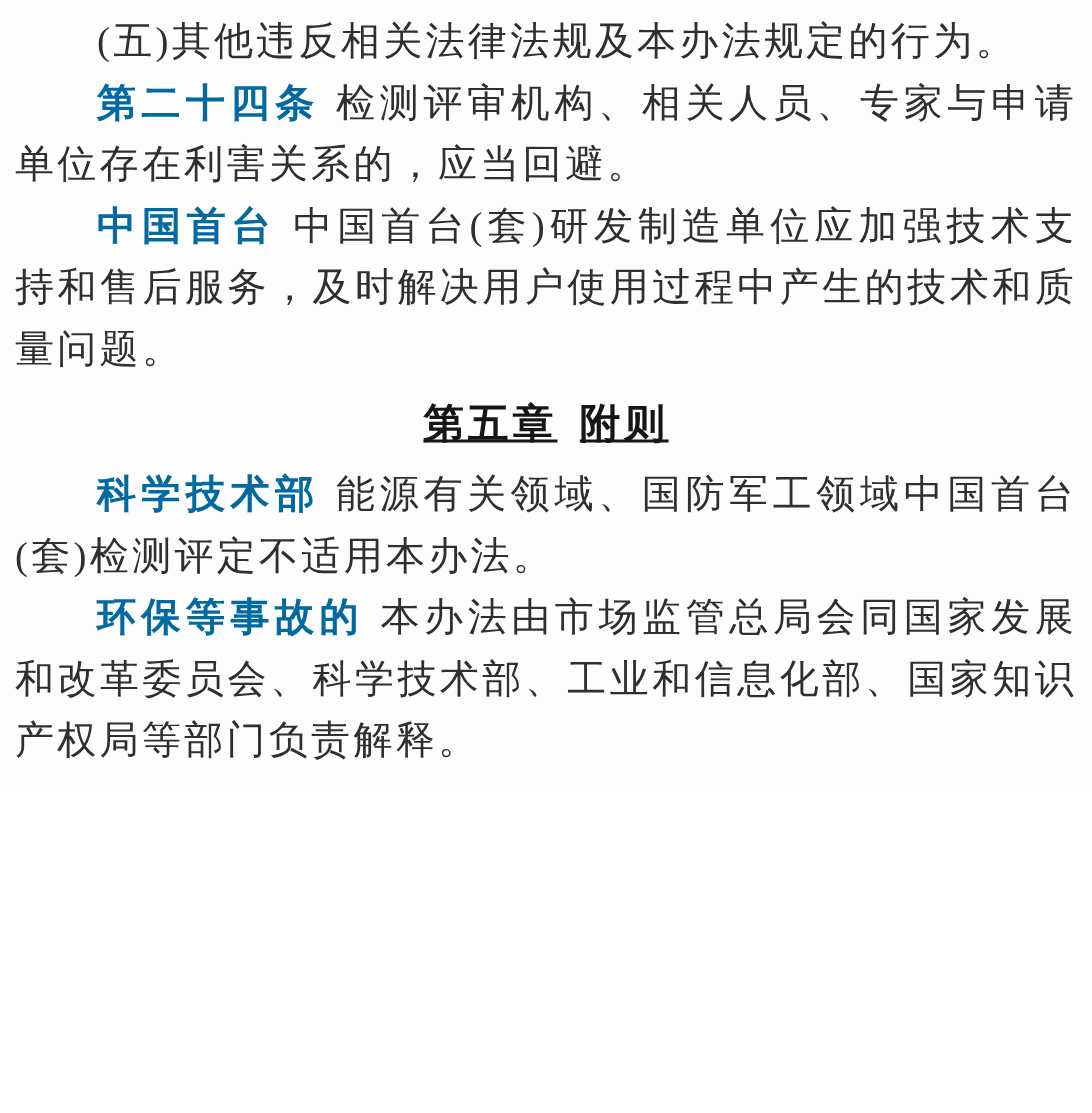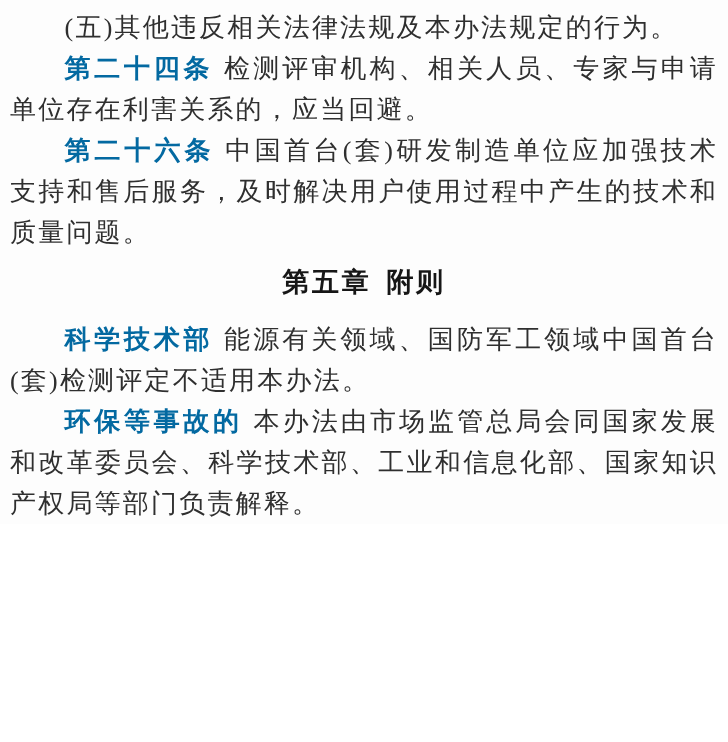--- a/index.html
+++ b/index.html
@@ -30,22 +30,23 @@
     text-indent: 2.1em;
   }
   .doc p.chapter {
     text-align: center;
     text-indent: 0;
     font-family: "Liberation Sans", sans-serif;
     font-weight: 700;
     color: #161616;
     font-size: 27px;
     margin-top: 9px;
-    margin-bottom: 16px;
+    margin-bottom: 6px;
     letter-spacing: 2.6px;
+    text-decoration: underline;
   }
   .lead {
     font-family: "Liberation Sans", sans-serif;
     font-weight: 700;
     color: #0369a1;
     letter-spacing: 2.8px;
     margin-right: 0.42em;
   }
   .chapter .lead {
     margin-right: 0.55em;
@@ -54,21 +55,21 @@
 </style>
 </head>
 <body>
 
 <main class="page">
   <article class="doc" id="doc">
   <p class="body"><span class="txt">(五)其他违反相关法律法规及本办法规定的行为。</span></p>
 
   <p class="article"><b class="lead">第二十四条</b><span class="txt">检测评审机构、相关人员、专家与申请单位存在利害关系的，应当回避。</span></p>
 
-  <p class="article"><b class="lead">第二十六条</b><span class="txt">中国首台(套)研发制造单位应加强技术支持和售后服务，及时解决用户使用过程中产生的技术和质量问题。</span></p>
+  <p class="article"><b class="lead">中国首台</b><span class="txt">中国首台(套)研发制造单位应加强技术支持和售后服务，及时解决用户使用过程中产生的技术和质量问题。</span></p>
 
 
   <p class="chapter"><b class="lead">第五章</b><span class="txt">附则</span></p>
 
   <p class="article"><b class="lead">科学技术部</b><span class="txt">能源有关领域、国防军工领域中国首台(套)检测评定不适用本办法。</span></p>
 
 
   <p class="article"><b class="lead">环保等事故的</b><span class="txt">本办法由市场监管总局会同国家发展和改革委员会、科学技术部、工业和信息化部、国家知识产权局等部门负责解释。</span></p>
 
 </article>

